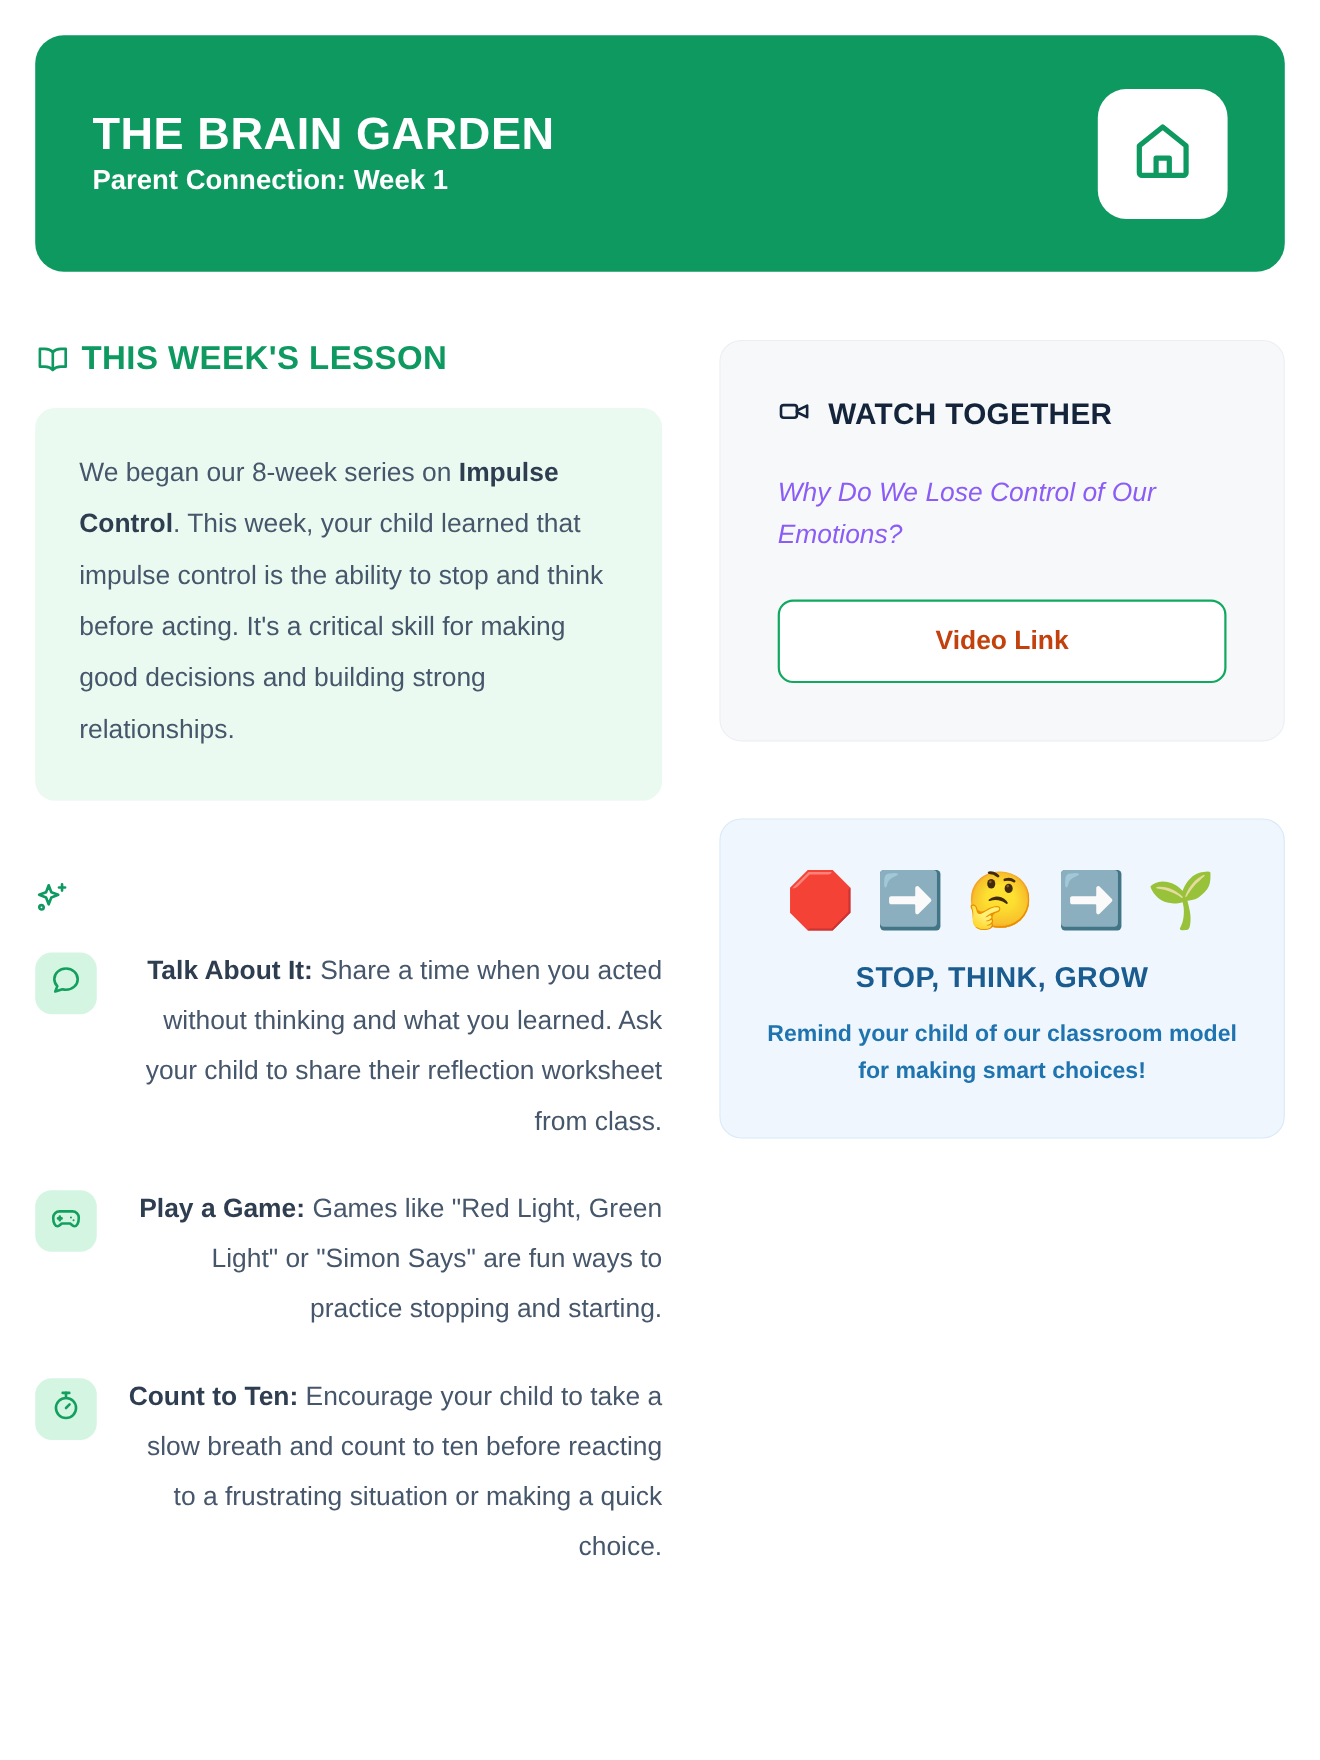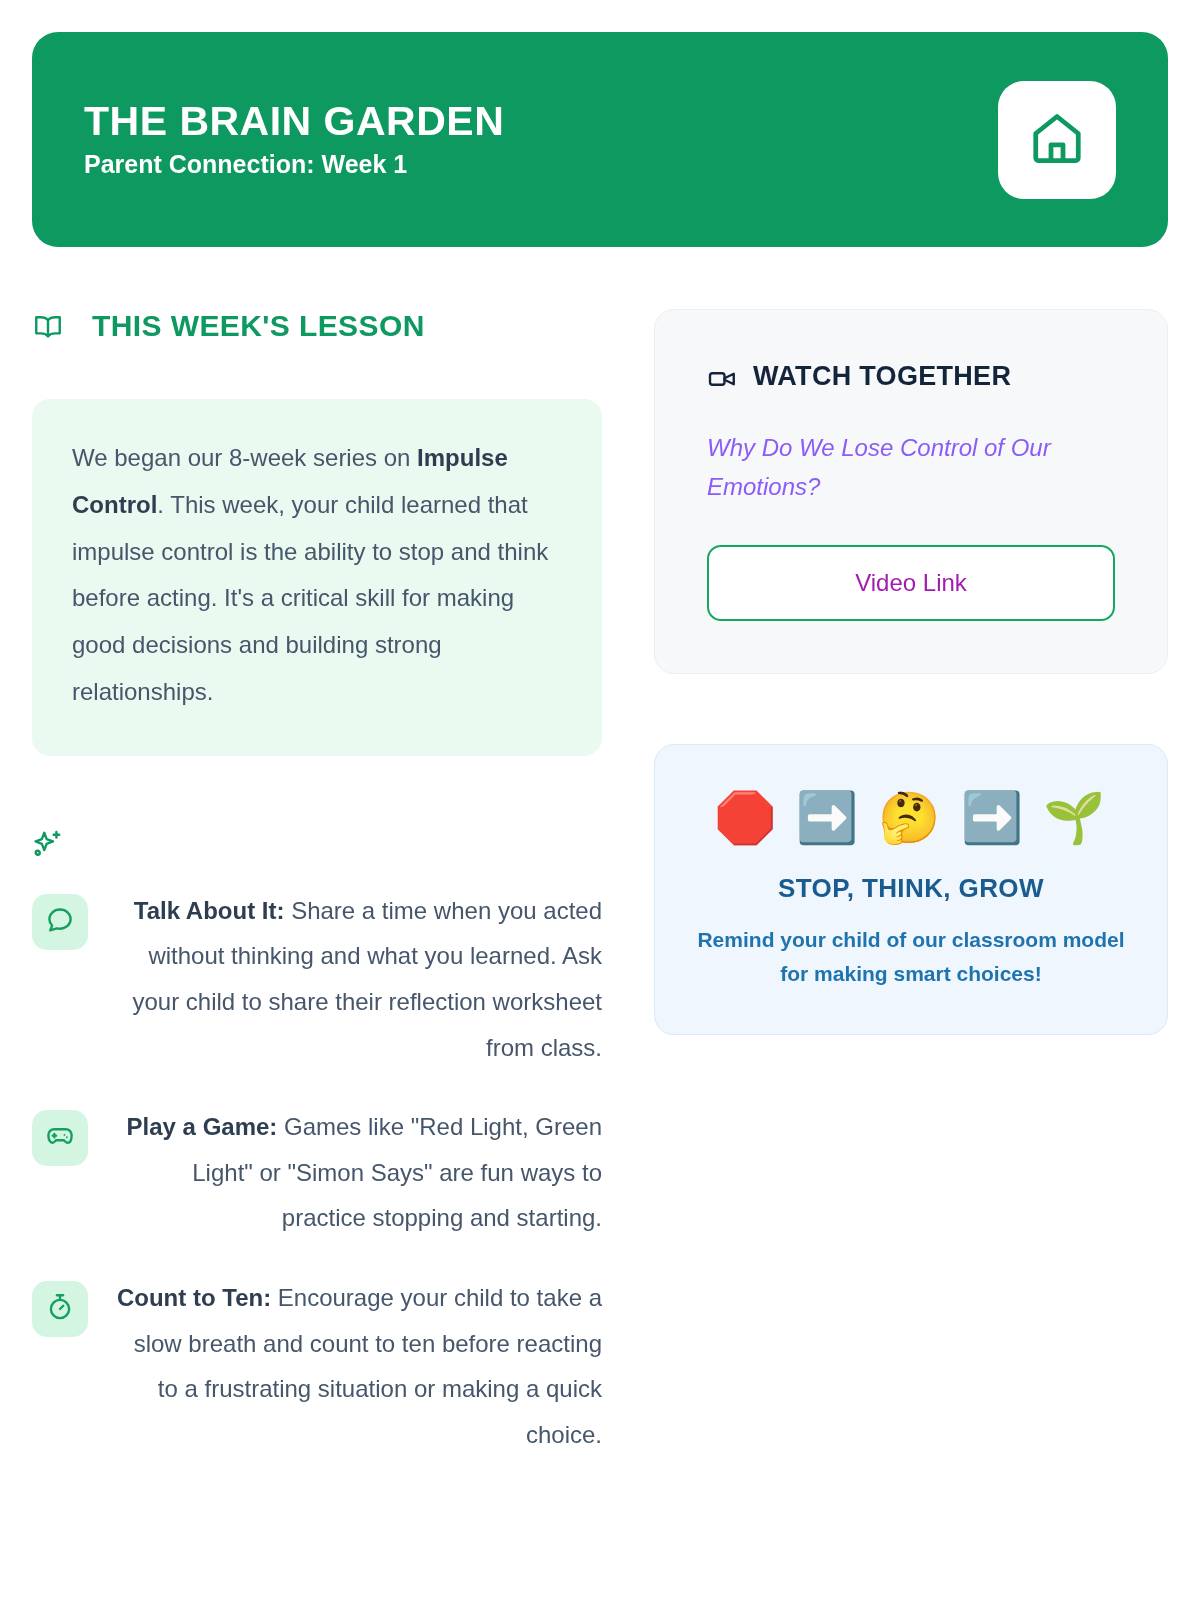--- a/index.html
+++ b/index.html
@@ -62,35 +62,34 @@
     grid-template-columns: 570px 1fr;
     column-gap: 52px;
   }
   .col-left  { display: flex; flex-direction: column; }
   .col-right { display: flex; flex-direction: column; }
 
   
   .section-head {
     display: flex;
     align-items: center;
-    gap: 28px;
+    gap: 10px;
     color: #0e9960;
     font-size: 30px;
     font-weight: bold;
     letter-spacing: 0.4px;
     margin-bottom: 28px;
   }
   .section-head .sh-icon { display: flex; flex: none; }
 
   
   .lesson-card {
     background: #eafaf0;
     border-radius: 18px;
     padding: 36px 40px 40px 40px;
-    margin-top: 28px;
   }
   .lesson-text {
     color: #46566b;
     font-size: 24px;
     line-height: 1.95;
   }
   .lesson-text b { color: #2e3e50; font-weight: bold; }
 
   
   .try-section { margin-top: 72px; }
@@ -120,21 +119,21 @@
 
   
   .watch-card {
     background: #f7f8fa;
     border: 1px solid #eceef2;
     border-radius: 20px;
     padding: 46px 52px 52px 52px;
   }
   .watch-head {
     display: flex;
-    align-items: flex-end;
+    align-items: center;
     gap: 16px;
     margin-bottom: 30px;
   }
   .watch-title {
     color: #14243a;
     font-size: 27px;
     font-weight: bold;
     line-height: 1.55;
     letter-spacing: 0.3px;
   }
@@ -144,24 +143,24 @@
     font-style: italic;
     line-height: 1.65;
     margin-bottom: 38px;
   }
   .video-link-btn {
     display: block;
     width: 100%;
     background: #ffffff;
     border: 2px solid #11a85f;
     border-radius: 14px;
-    color: #a21caf;
+    color: #c2410c;
     font-family: "Liberation Sans", sans-serif;
     font-size: 24px;
-    font-weight: normal;
+    font-weight: bold;
     padding: 22px 0;
     text-align: center;
     cursor: pointer;
   }
 
   
   .stg-card {
     background: #eff6fd;
     border: 1px solid #d9e9f8;
     border-radius: 20px;

